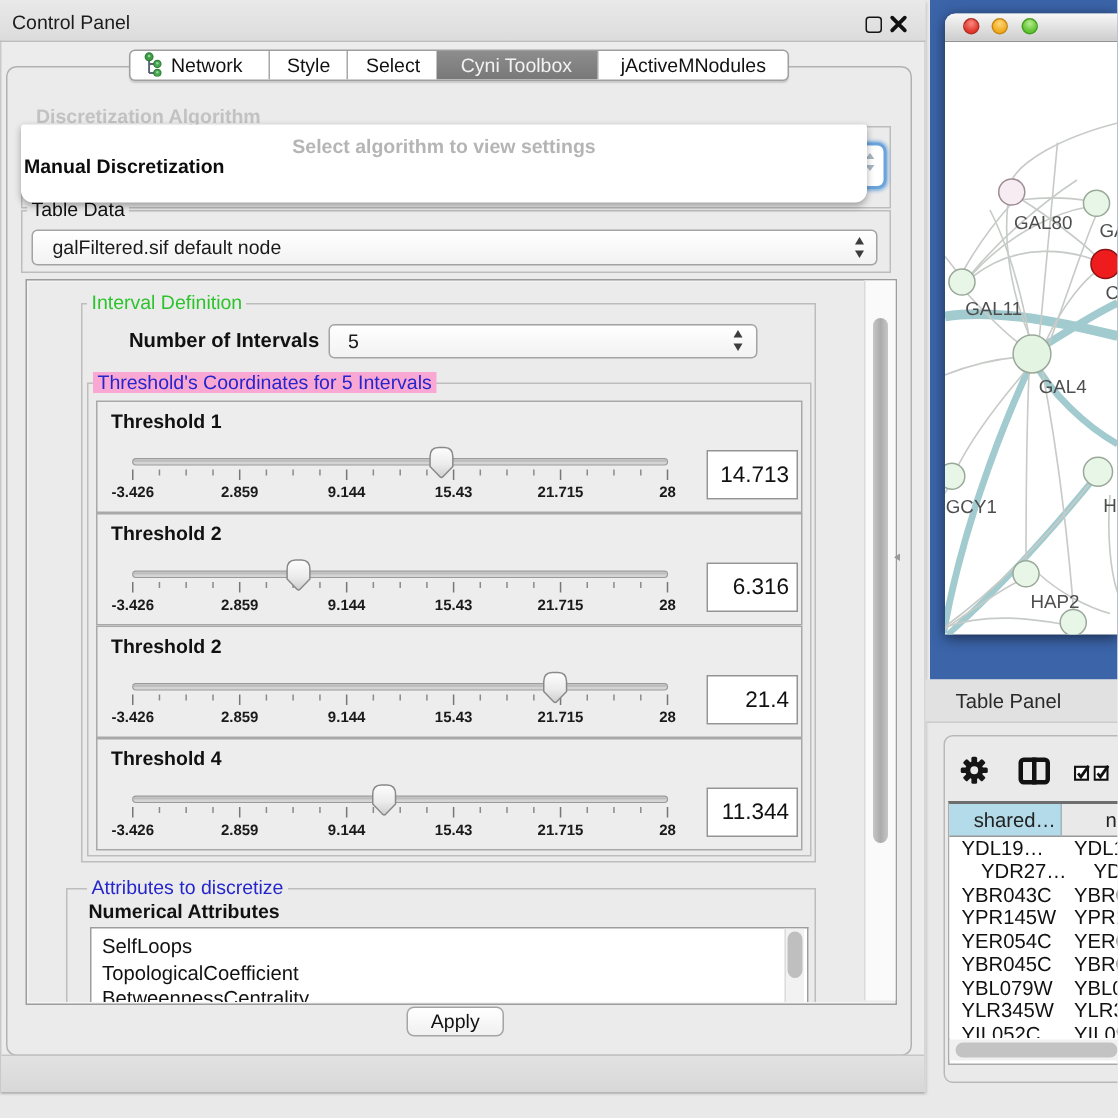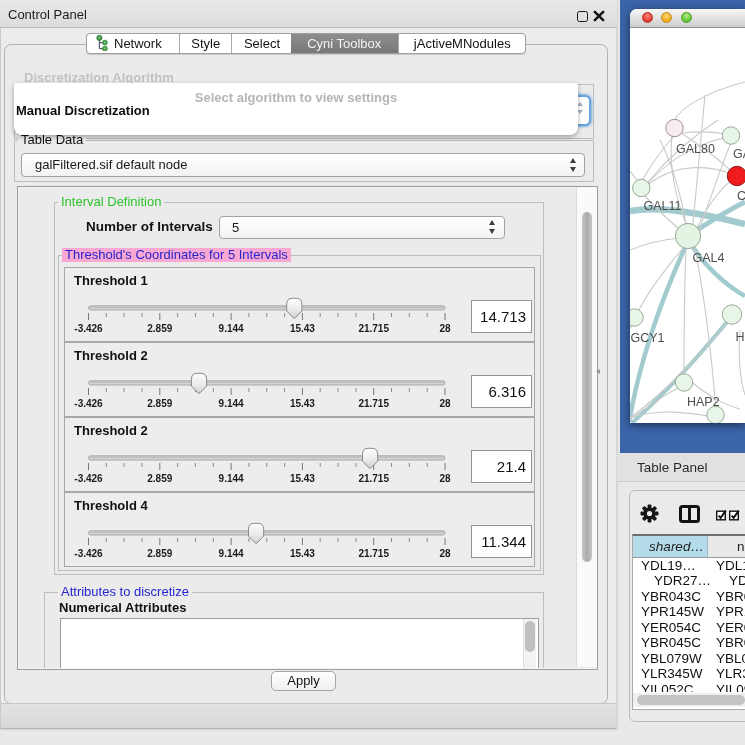--- a/index.html
+++ b/index.html
@@ -164,20 +164,21 @@
         <g transform="translate(191.1,0)">
           <path d="M-7.6 43 L-7.6 36.5 Q-7.6 30.3 -2 30.3 L2 30.3 Q7.6 30.3 7.6 36.5 L7.6 43 L1 49.8 Q0 50.8 -1 49.8 Z" fill="url(#tg)" stroke="#898989" stroke-width="1"></path>
         </g>
       </svg>
 <div class="vbox" style="left:406px;top:32px;">11.344</div>
 </div>
 <div class="abs" style="left:44px;top:592px;width:498px;height:75px;border:1px solid #bdbdbd;border-bottom:none;"></div>
 <div class="gtitle" style="left:58px;top:585px;color:#2525cc;background:#ebebeb;">Attributes to discretize</div>
 <div class="abs" style="left:59px;top:600px;font-size:13px;font-weight:bold;color:#111;">Numerical Attributes</div>
 <div class="abs" style="left:60px;top:618px;width:477px;height:49px;background:#fff;border:1px solid #9d9d9d;border-bottom:none;overflow:hidden;">
+<div style="position:absolute;left:7px;top:3px;font-size:13.5px;color:#111;line-height:17.6px;">SelfLoops<br>TopologicalCoefficient<br>BetweennessCentrality</div>
 <div style="position:absolute;right:2px;top:0;width:12px;height:49px;background:#f2f2f2;border-left:1px solid #dcdcdc;"></div>
 <div style="position:absolute;right:3px;top:2px;width:10px;height:31px;background:#bfbfbf;border-radius:5px;"></div>
 </div>
 <div class="abs" style="left:271px;top:671px;width:63px;height:18px;background:linear-gradient(#ffffff,#f0f0f0);border:1px solid #a5a5a5;border-radius:5px;font-size:13px;color:#111;text-align:center;line-height:18px;">Apply</div>
 <div class="abs" style="left:1px;top:703px;width:615px;height:24px;background:linear-gradient(#e2e2e2,#d8d8d8);border-top:1px solid #c6c6c6;border-bottom:1px solid #b5b5b5;"></div>
 <div class="abs" style="left:14px;top:83px;width:564px;height:52px;background:#ffffff;border-radius:2px 2px 8px 8px;box-shadow:0 2px 5px rgba(0,0,0,0.33);z-index:20;">
 <div style="position:absolute;left:0;top:7px;width:100%;text-align:center;font-size:13px;font-weight:bold;color:#b5b5b5;">Select algorithm to view settings</div>
 <div style="position:absolute;left:2px;top:20px;font-size:13px;font-weight:bold;color:#0d0d0d;">Manual Discretization</div>
 </div>
 <div class="abs" style="left:620px;top:0;width:125px;height:453px;background:#3b64a9;"></div>
@@ -253,21 +254,21 @@
 <div class="abs" style="left:687.8px;top:505px;width:3px;height:17.5px;background:#121212;"></div>
 <svg class="abs" style="left:715.5px;top:508.5px;" width="12" height="12" viewBox="0 0 12 12">
       <rect x="0.7" y="2.2" width="8.6" height="8.6" fill="#fff" stroke="#121212" stroke-width="1.4"></rect>
       <path d="M2.7 6.6 L4.6 8.9 L9.8 1.6" stroke="#121212" stroke-width="1.9" fill="none"></path>
     </svg>
 <svg class="abs" style="left:729px;top:508.5px;" width="12" height="12" viewBox="0 0 12 12">
       <rect x="0.7" y="2.2" width="8.6" height="8.6" fill="#fff" stroke="#121212" stroke-width="1.4"></rect>
       <path d="M2.7 6.6 L4.6 8.9 L9.8 1.6" stroke="#121212" stroke-width="1.9" fill="none"></path>
     </svg>
 <div class="abs" style="left:632px;top:534px;width:113px;height:173px;background:#fff;border:1px solid #aaaaaa;border-right:none;border-top:2px solid #6e6e6e;overflow:hidden;"></div>
-<div class="abs" style="left:633px;top:536px;width:74px;height:21px;background:#b3dbe9;border-right:1px solid #9fb6bf;border-bottom:1px solid #999;font-size:13.5px;color:#222;text-align:center;line-height:21px;text-indent:13px;font-style:italic;">shared…</div>
+<div class="abs" style="left:633px;top:536px;width:74px;height:21px;background:#b3dbe9;border-right:1px solid #9fb6bf;border-bottom:1px solid #999;font-size:13.5px;color:#222;text-align:center;line-height:21px;text-indent:13px;">shared…</div>
 <div class="abs" style="left:708px;top:536px;width:37px;height:21px;background:#e9e9e9;border-bottom:1px solid #999;font-size:13.5px;color:#222;line-height:21px;"><span style="padding-left:29px;">n</span></div>
 <div class="abs" style="left:633px;top:558px;width:112px;height:134px;overflow:hidden;background:#fff;">
 <div class="row2" style="top:0.0px;height:15.45px;line-height:15.45px;">
         <span style="position:absolute;left:8px;">YDL19…</span>
         <span style="position:absolute;left:83px;">YDL19…</span>
       </div>
 <div class="row2" style="top:15.4px;height:15.45px;line-height:15.45px;margin-left:13px;">
         <span style="position:absolute;left:8px;">YDR27…</span>
         <span style="position:absolute;left:83px;">YDR29…</span>
       </div>

